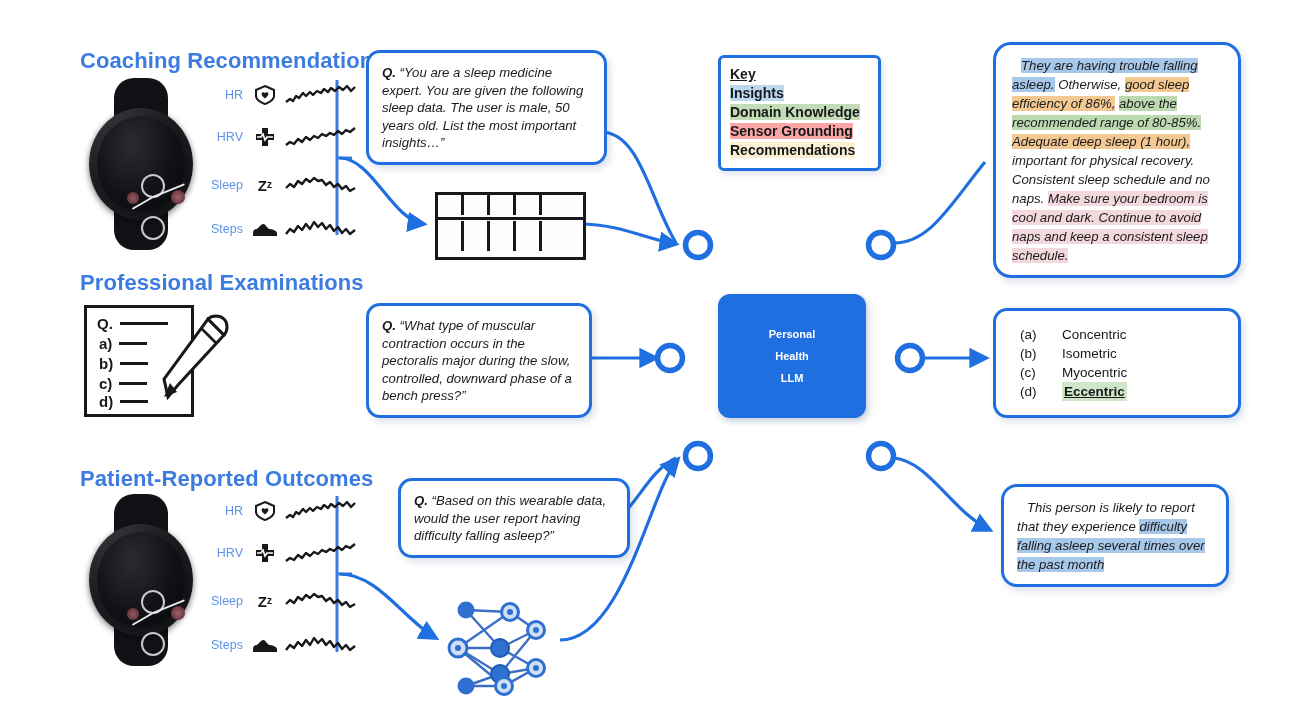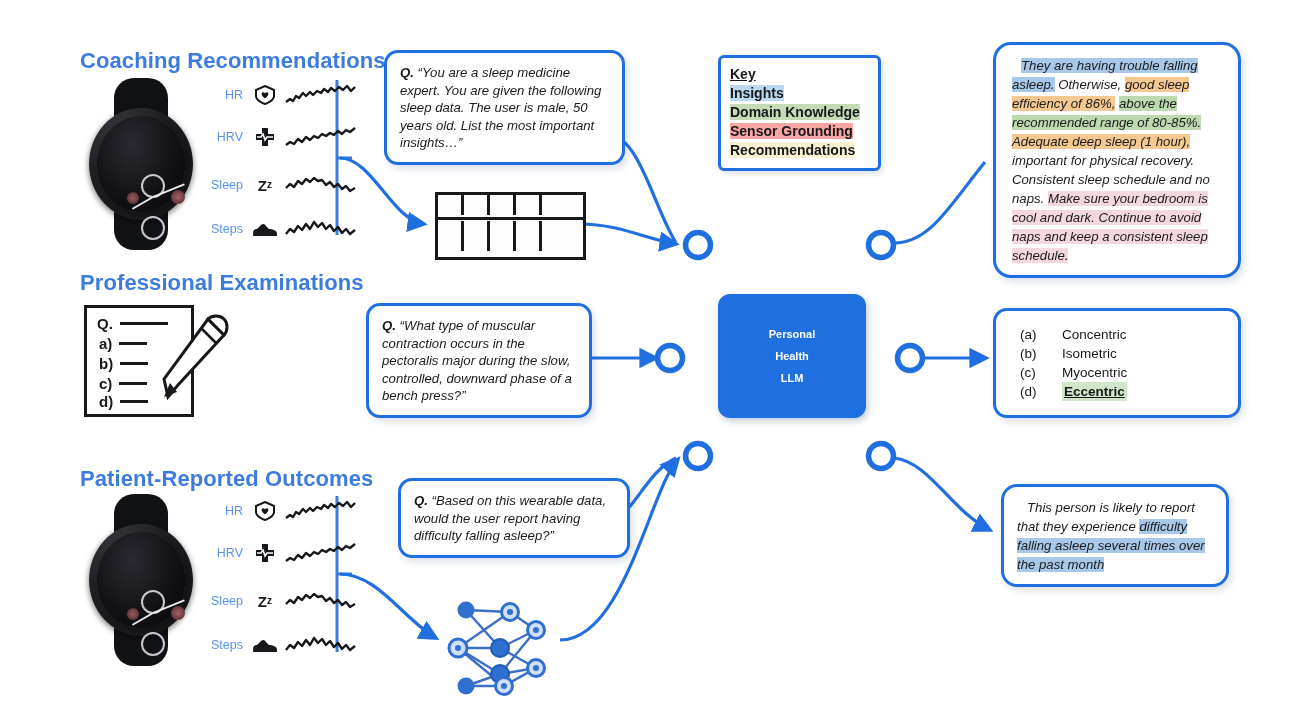--- a/index.html
+++ b/index.html
@@ -185,21 +185,21 @@
             <path d="M1 12 C1 9 3 8 5 8 L9 4 C11 2 13 3 14 5 L17 8 C20 8 24 9 25 12 L25 14 H2 Z" fill="#17181c"></path>
             <path d="M1 14 H25" stroke="#17181c" stroke-width="2"></path>
           </svg>
       </div>
       <svg class="sig-wave" viewBox="0 0 72 26">
         <path d="M1 18 L5 13 L9 16 L13 10 L17 14 L21 8 L25 13 L29 6 L33 11 L37 7 L41 13 L45 9 L49 15 L53 11 L57 17 L61 13 L65 18 L70 14" fill="none" stroke="#17181c" stroke-width="2.4" stroke-linejoin="round"></path>
       </svg>
     </div>
   </div>
 
-  <div class="bubble" style="left:384px;top:50px;width:235px;">
+  <div class="bubble" style="left:366px;top:50px;width:235px;">
     <div class="txt">
       <b>Q.</b>
       <span>“You are a sleep medicine expert. You are given the following sleep data. The user is male, 50 years old.  List the most important insights…”</span>
     </div>
   </div>
 
   <div class="tokbox" style="left:435px;top:192px;width:145px;height:62px;">
     <div class="hsep" style="top:22px;"></div>
     <div class="tv" style="left:23px;top:0;height:20px;"></div>
     <div class="tv" style="left:49px;top:0;height:20px;"></div>

